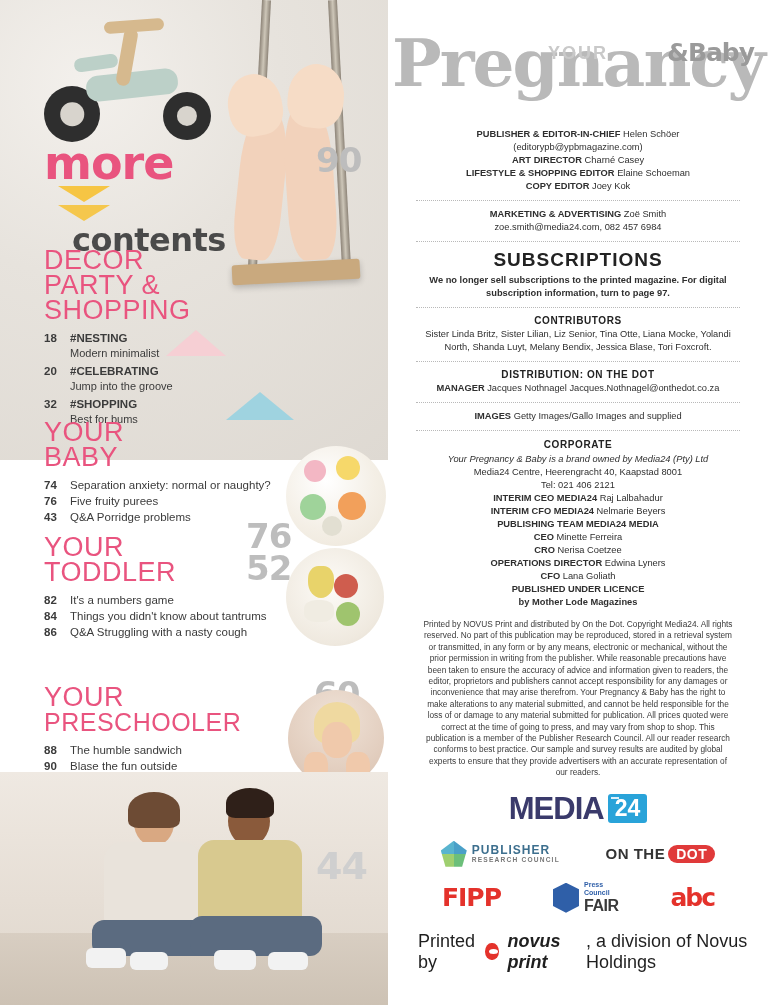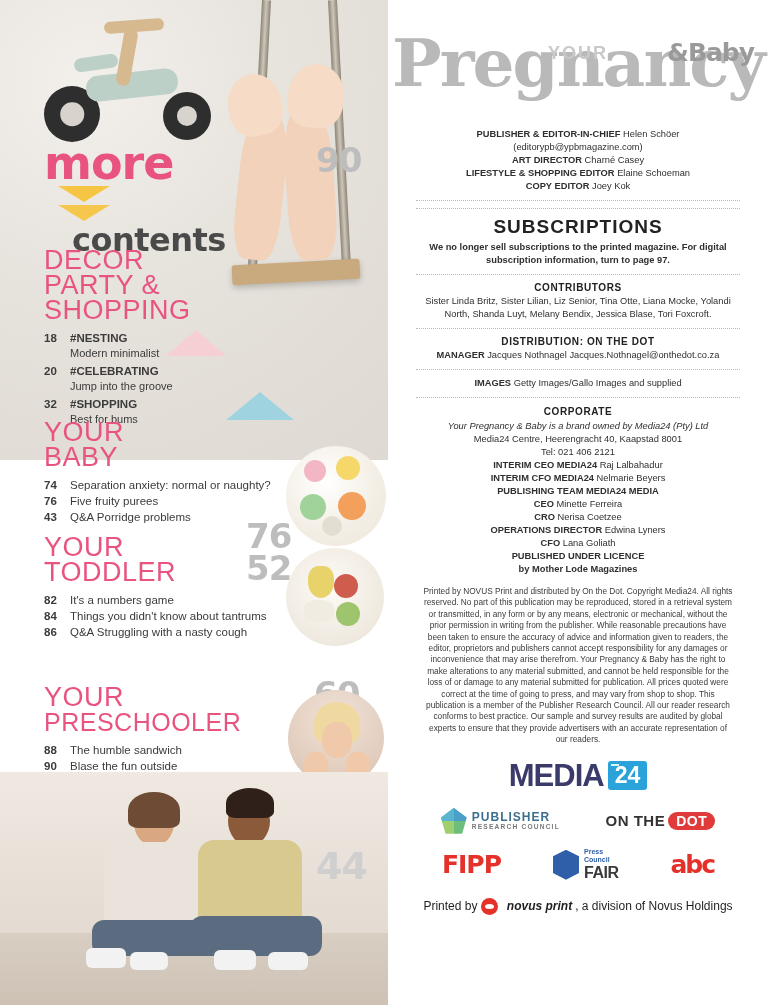--- a/index.html
+++ b/index.html
@@ -125,21 +125,21 @@
 
   .logos2{display:flex;justify-content:space-around;align-items:center;margin-top:14px;padding:0 28px;}
   .fipp{font-family:"DejaVu Sans",sans-serif;font-weight:bold;font-size:25px;color:#e4322b;letter-spacing:-1px;}
   .pcf{display:flex;align-items:center;}
   .pcf-mark{width:26px;height:30px;background:#2f5fa8;margin-right:5px;
      clip-path:polygon(50% 0,100% 22%,100% 78%,50% 100%,0 78%,0 22%);}
   .pcf-t1{font-size:7px;font-weight:bold;color:#2f5fa8;line-height:8px;}
   .pcf-t2{font-size:16px;font-weight:bold;color:#3a3a3a;letter-spacing:-.5px;}
   .abc{font-family:"DejaVu Sans",sans-serif;font-weight:bold;font-size:25px;color:#e4322b;letter-spacing:-2px;}
 
-  .printed{display:flex;justify-content:center;align-items:center;margin-top:16px;font-size:12px;color:#1f1f1f;}
+  .printed{display:flex;justify-content:center;align-items:center;margin-top:16px;font-size:18px;color:#1f1f1f;padding-left:30px;}
   .novus-mark{width:17px;height:17px;border-radius:50%;background:#e4322b;margin-right:6px;position:relative;}
   .novus-mark:after{content:"";position:absolute;left:4px;top:6px;width:9px;height:5px;border-radius:50%;background:#fff;}
   .printed i{font-style:italic;font-weight:bold;margin:0 3px;}
 </style>
 </head>
 <body>
 
 <div class="page">
 
   <div class="left">
@@ -327,20 +327,25 @@
       <div><span class="role">ART DIRECTOR</span>
         <span>Charné Casey</span></div>
       <div><span class="role">LIFESTYLE &amp; SHOPPING EDITOR</span>
         <span>Elaine Schoeman</span></div>
       <div><span class="role">COPY EDITOR</span>
         <span>Joey Kok</span></div>
     </div>
 
     <div class="dotline"></div>
 
+    <div class="credits">
+      <div><span class="role">MARKETING &amp; ADVERTISING</span>
+        <span>Zoë Smith</span></div>
+      <div>zoe.smith@media24.com, 082 457 6984</div>
+    </div>
 
     <div class="dotline"></div>
 
     <div class="sub-h">SUBSCRIPTIONS</div>
     <div class="sub-t">We no longer sell subscriptions to the printed magazine. For digital subscription information, turn to page 97.</div>
 
     <div class="dotline"></div>
 
     <div class="blk-h">CONTRIBUTORS</div>
     <div class="blk-t">Sister Linda Britz, Sister Lilian, Liz Senior, Tina Otte, Liana Mocke, Yolandi North, Shanda Luyt, Melany Bendix, Jessica Blase, Tori Foxcroft.</div>

